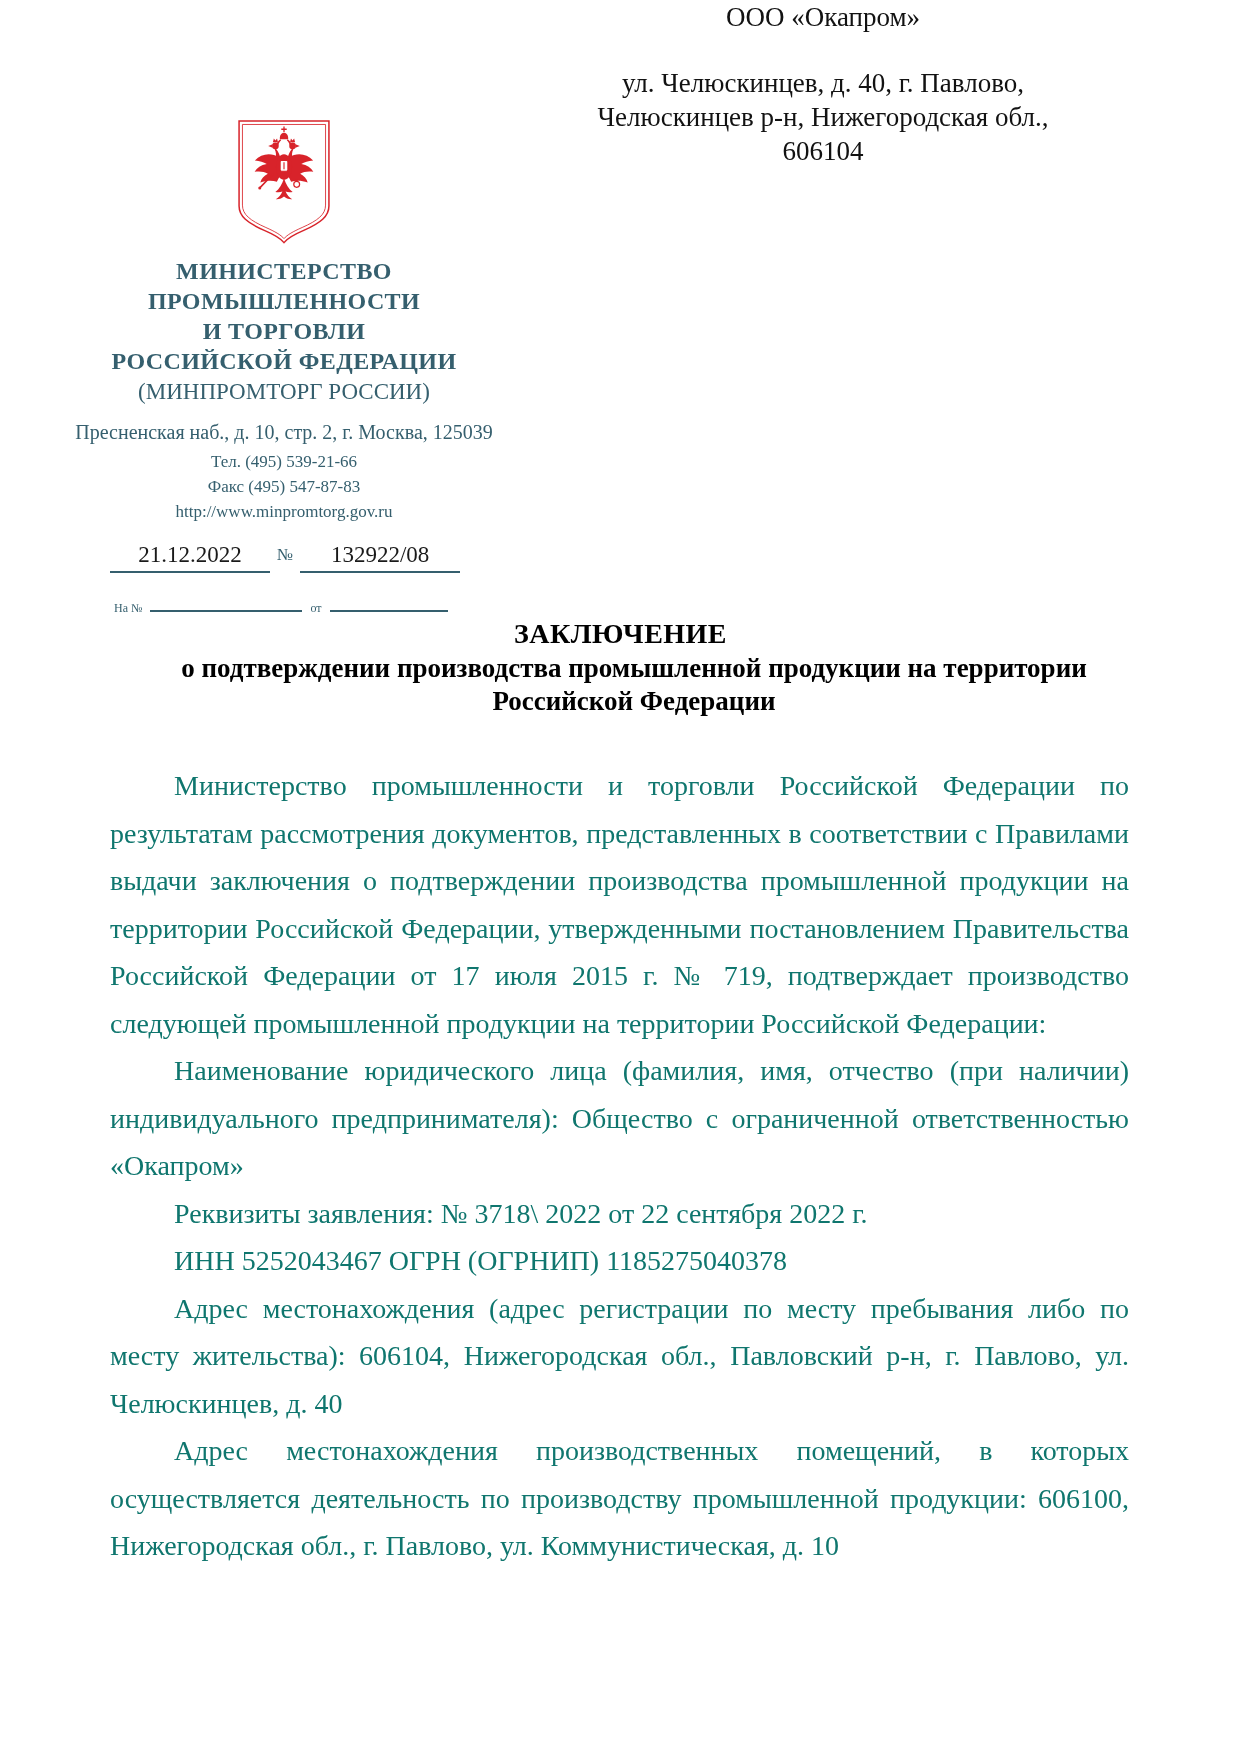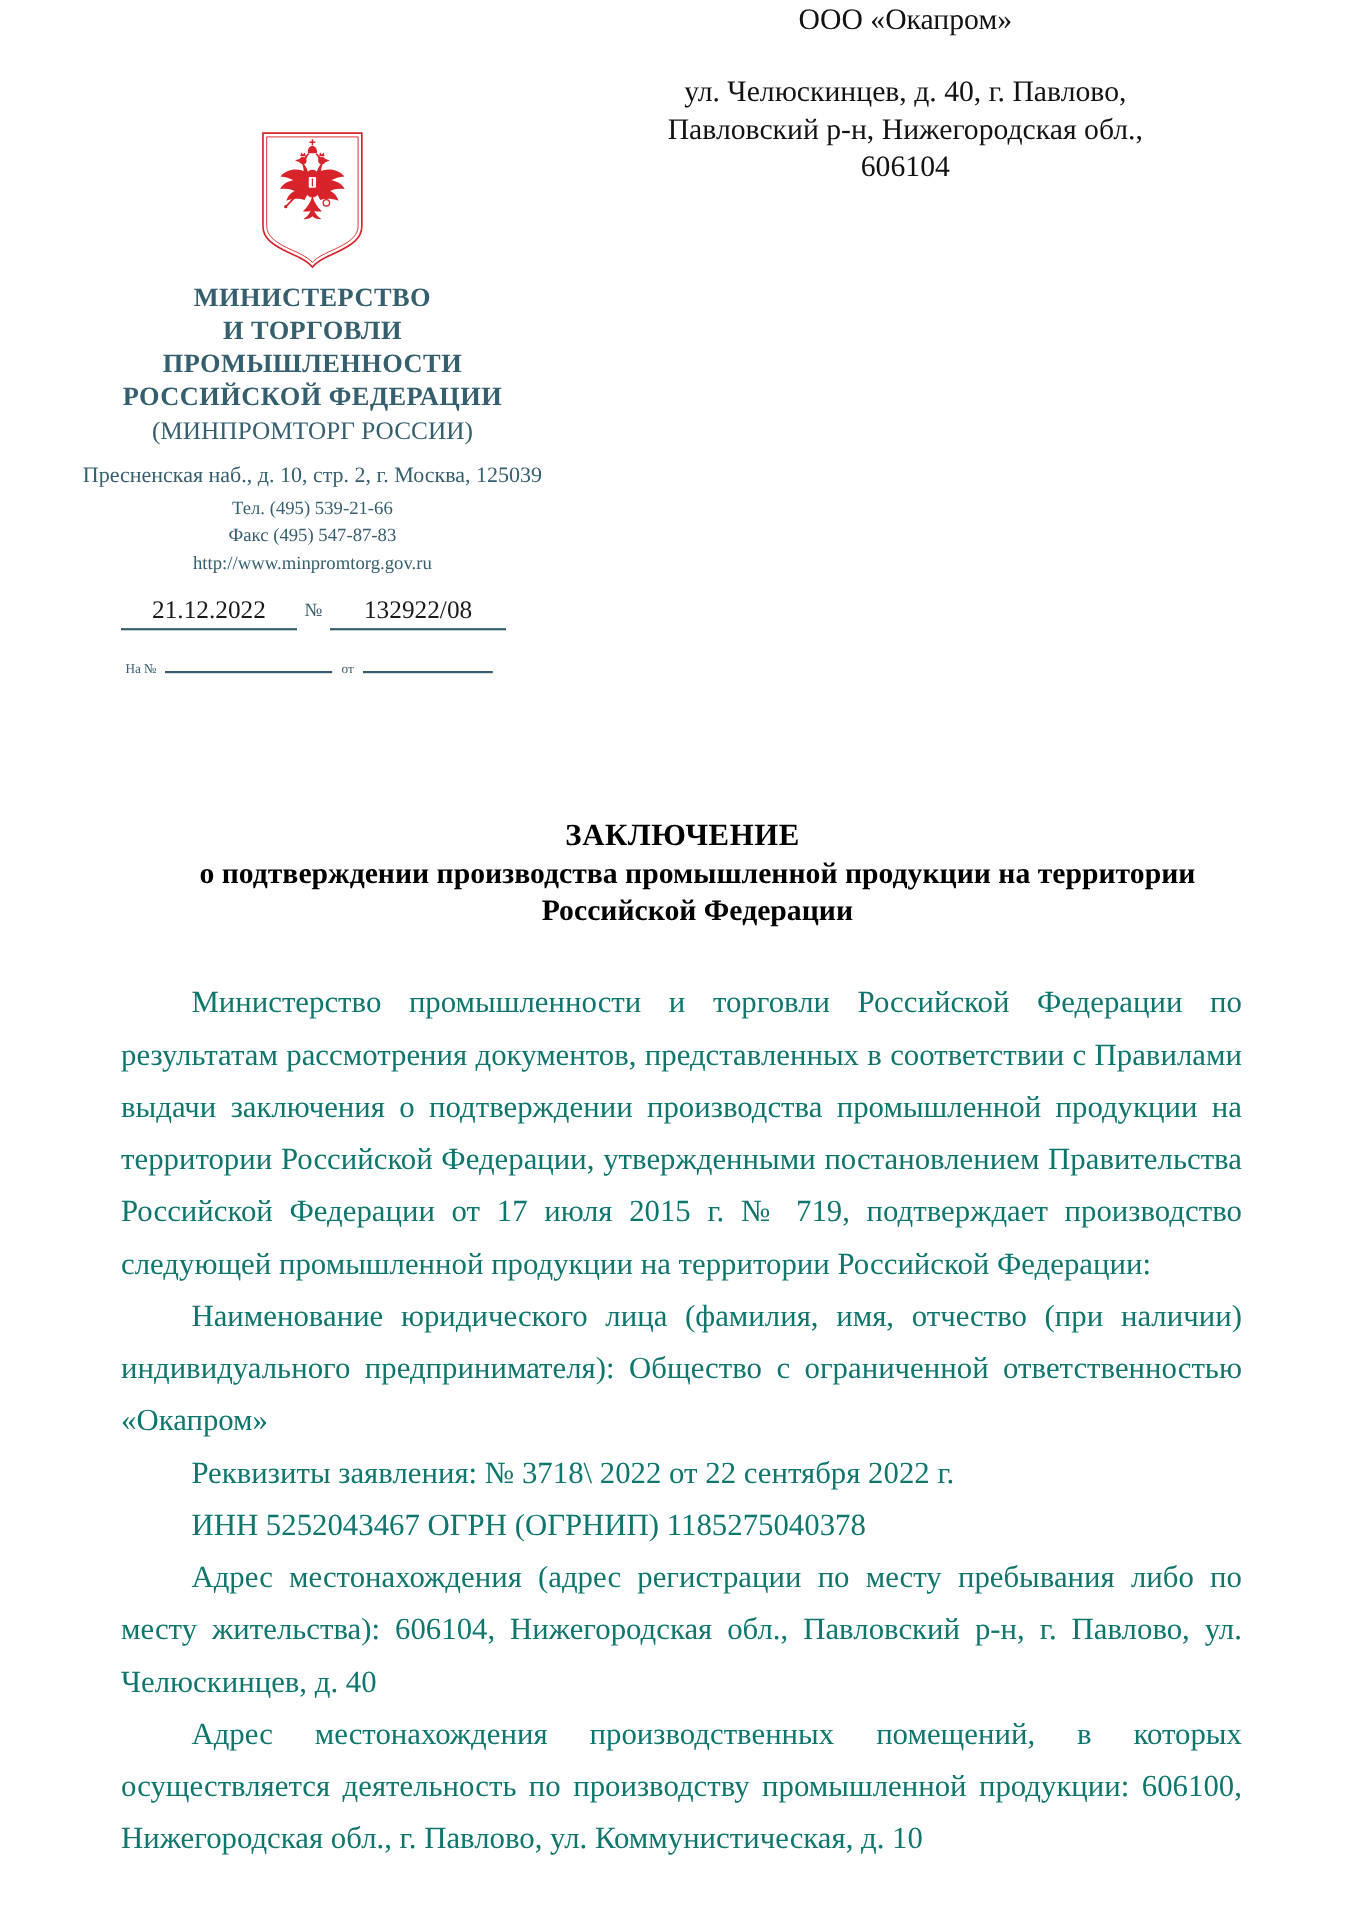--- a/index.html
+++ b/index.html
@@ -57,21 +57,20 @@
     width: 474px;
     margin-left: 86px;
     text-align: center;
     font-size: 27px;
     line-height: 34px;
     color: #121212;
   }
   .recipient-name { margin-bottom: 32px; }
   
   .doc-title {
-    margin-top: 126px;
     text-align: center;
     font-weight: bold;
     color: #000;
   }
   .doc-title .t1 { font-size: 28px; line-height: 36px; letter-spacing: 0.5px; }
   .doc-title .t2 { font-size: 27px; line-height: 33px; padding-left: 27px; }
   
   .body-text { margin: 44px 112px 0 110px; }
   .body-text p {
     margin: 0;
@@ -118,22 +117,22 @@
           <path d="M50,46 v7.5" stroke="#D8232A" stroke-width="1.2"></path>
           <path d="M38.5,58.5 L25,72.5" stroke="#D8232A" stroke-width="1.7" stroke-linecap="round"></path>
           <circle cx="24.2" cy="73.3" r="1.6" fill="#D8232A"></circle>
           <circle cx="63.5" cy="69.5" r="3.1" fill="none" stroke="#D8232A" stroke-width="1.3"></circle>
           <path d="M63.5,66.4 v-2.4 M62.2,65.2 h2.6" stroke="#D8232A" stroke-width="1.1"></path>
         </svg>
       </div>
 
       <div class="ministry-name">
         <div>МИНИСТЕРСТВО</div>
+        <div>ПРОМЫШЛЕННОСТИ</div>
         <div>И ТОРГОВЛИ</div>
-        <div>ПРОМЫШЛЕННОСТИ</div>
         <div>РОССИЙСКОЙ ФЕДЕРАЦИИ</div>
       </div>
       <div class="ministry-short">(МИНПРОМТОРГ РОССИИ)</div>
       <div class="lh-address">Пресненская наб., д. 10, стр. 2, г. Москва, 125039</div>
       <div class="lh-contacts">
         <div>Тел. (495) 539-21-66</div>
         <div>Факс (495) 547-87-83</div>
         <div>http://www.minpromtorg.gov.ru</div>
       </div>
 
@@ -148,21 +147,21 @@
         <span class="u blank-1"></span>
         <span class="ref-label">от</span>
         <span class="u blank-2"></span>
       </div>
     </div>
 
     <div class="recipient">
       <div class="recipient-name">ООО «Окапром»</div>
       <div class="recipient-address">
         <div>ул. Челюскинцев, д. 40, г. Павлово,</div>
-        <div>Павловский р-н, Нижегородская обл.,</div>
+        <div>Челюскинцев р-н, Нижегородская обл.,</div>
         <div>606104</div>
       </div>
     </div>
 
   </header>
 
   <div class="doc-title">
     <div class="t1">ЗАКЛЮЧЕНИЕ</div>
     <div class="t2">о подтверждении производства промышленной продукции на территории</div>
     <div class="t2">Российской Федерации</div>

